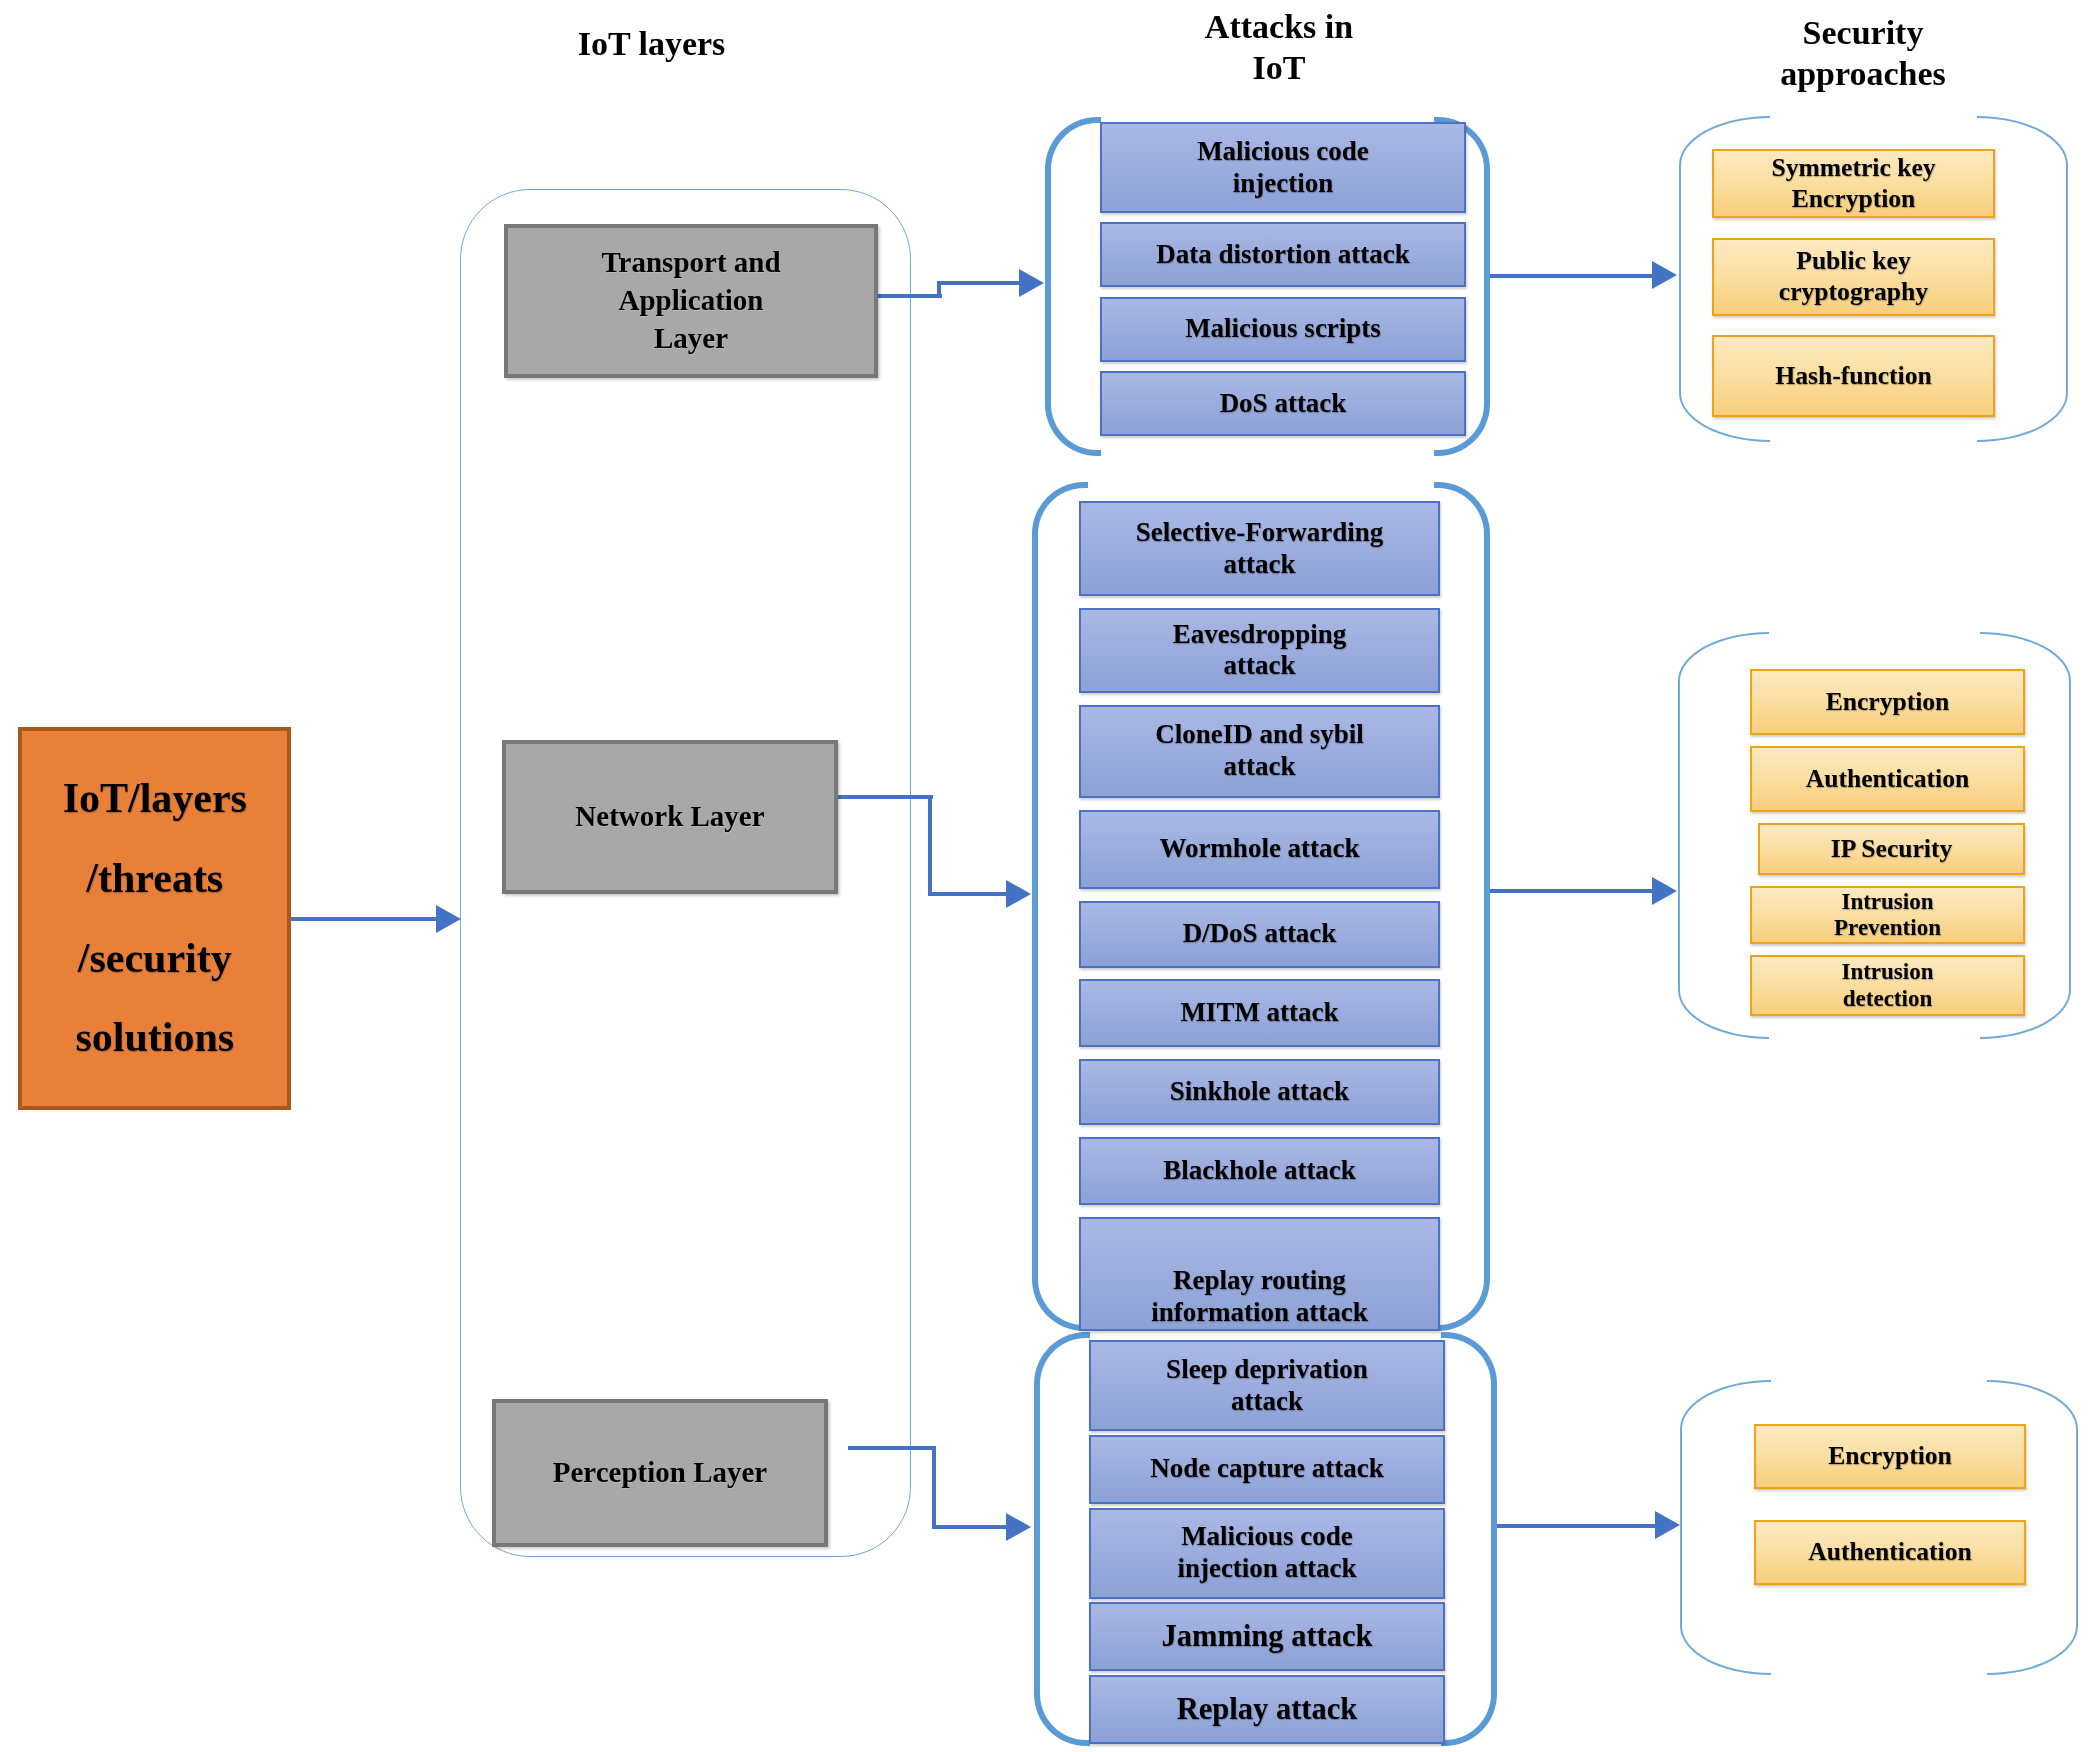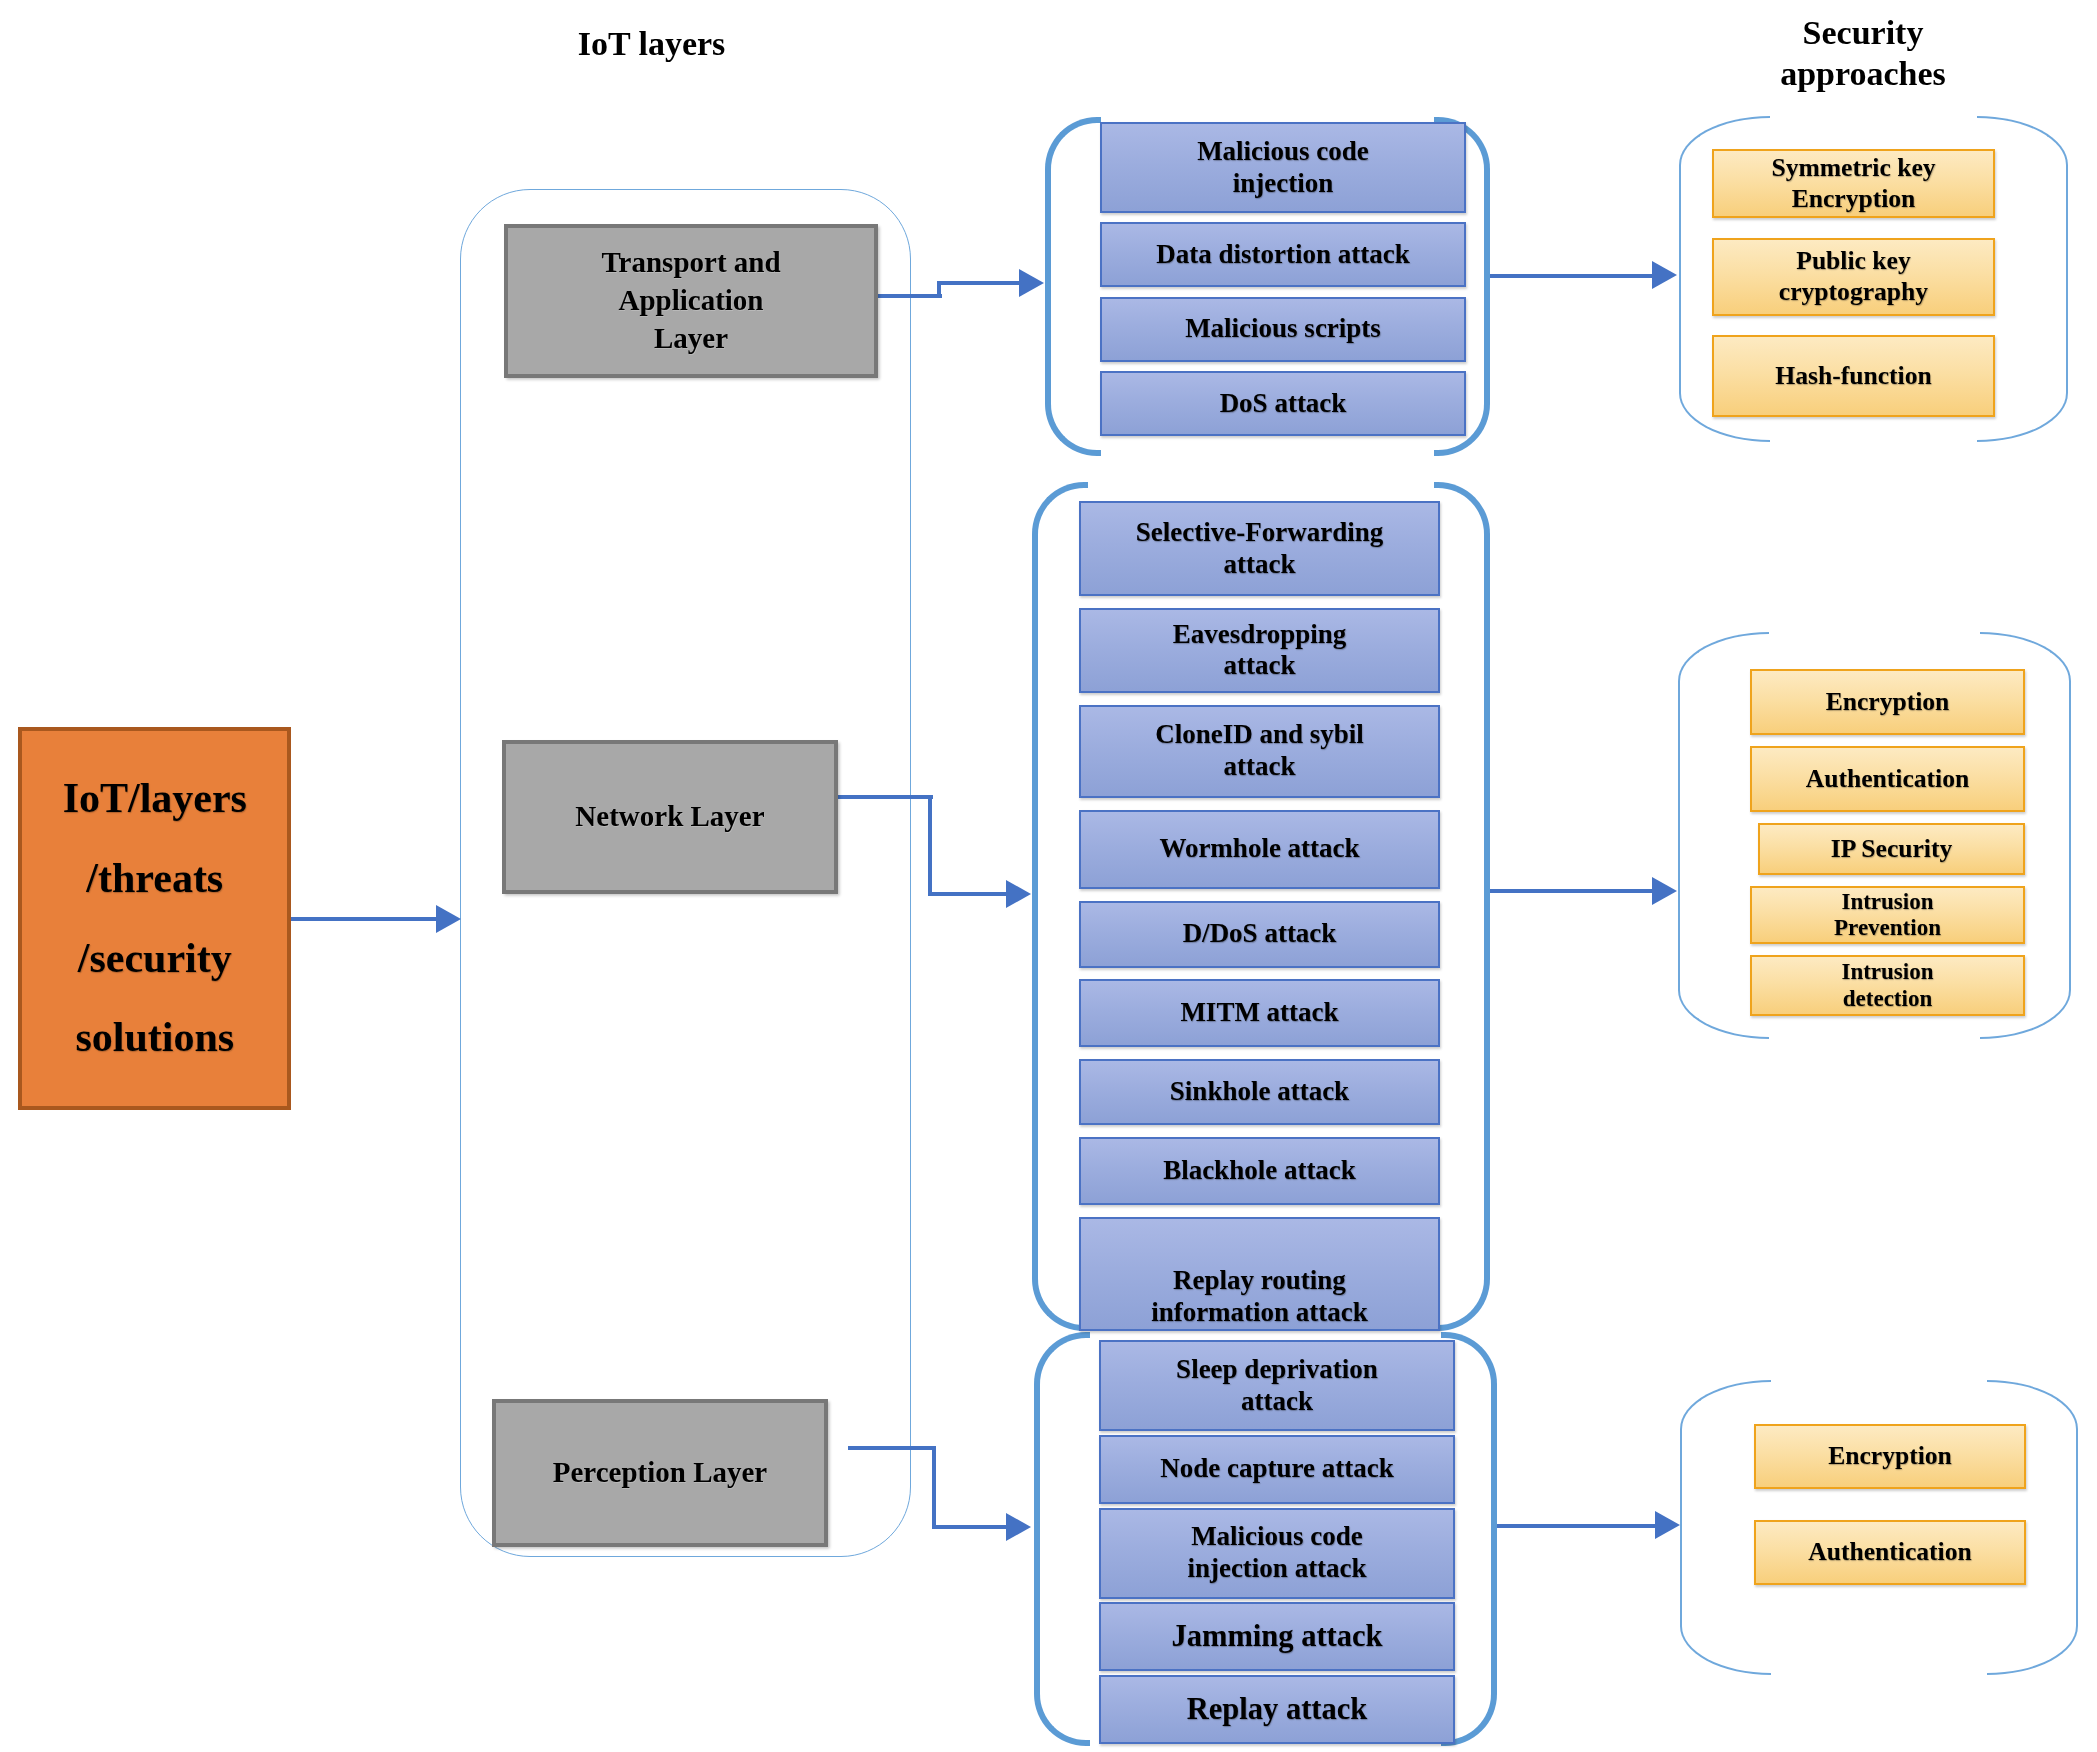--- a/index.html
+++ b/index.html
@@ -89,20 +89,22 @@
   .cline{position:absolute;background:#4472c4;z-index:2;}
   .ah{position:absolute;width:0;height:0;border-top:14px solid transparent;
       border-bottom:14px solid transparent;border-left:25.6px solid #4472c4;z-index:2;}
 </style>
 </head>
 <body>
 
 <div id="canvas">
 
   <div class="col-header lbl" style="left:536px;top:24.4px;width:231px;">IoT layers</div>
+  <div class="col-header lbl" style="left:1157px;top:7.3px;width:244px;">Attacks in
+IoT</div>
   <div class="col-header lbl" style="left:1741px;top:13.4px;width:244px;">Security
 approaches</div>
 
   <div class="root-box">
     <div class="lbl">IoT/layers
 /threats
 /security
 solutions</div>
   </div>
 
@@ -169,21 +171,21 @@
       <div class="lbl">Blackhole attack</div>
     </div>
     <div class="attack-box">
       <div class="lbl">Replay routing
 information attack</div>
     </div>
   </div>
 
   <div class="abr l" style="left:1034px;top:1332px;height:414px;"></div>
   <div class="abr r" style="left:1441px;top:1332px;height:414px;"></div>
-  <div class="stack" id="stack-p" style="left:1089px;top:1340px;width:356px;height:404px;margin-left:10px;">
+  <div class="stack" id="stack-p" style="left:1089px;top:1340px;width:356px;height:404px;">
     <div class="attack-box">
       <div class="lbl">Sleep deprivation
 attack</div>
     </div>
     <div class="attack-box">
       <div class="lbl">Node capture attack</div>
     </div>
     <div class="attack-box">
       <div class="lbl">Malicious code
 injection attack</div>

